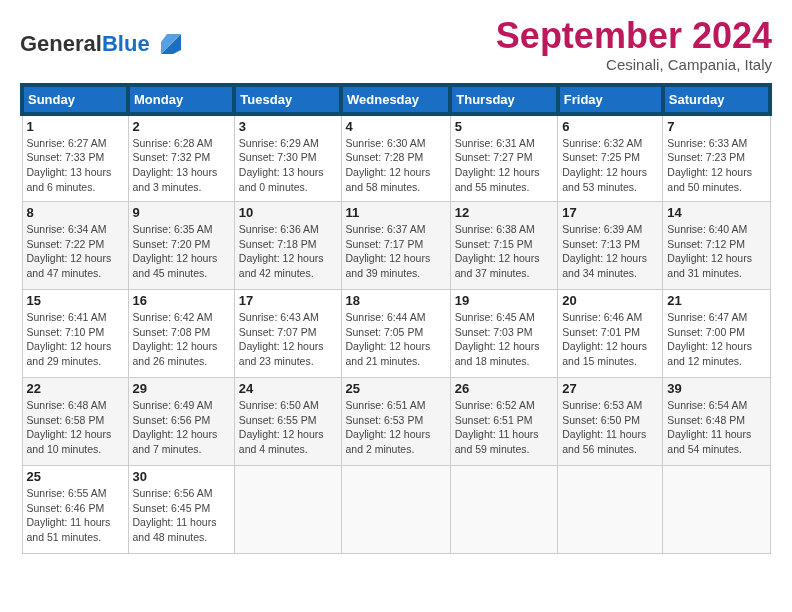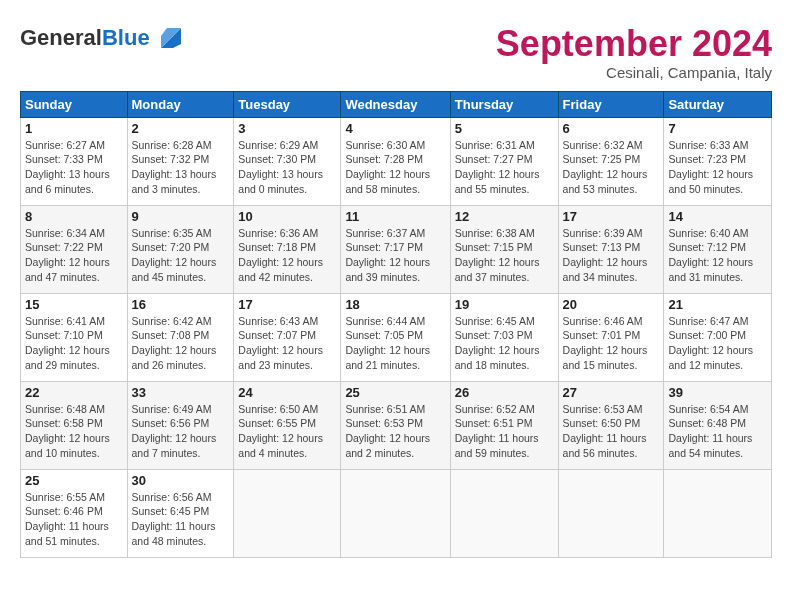--- a/index.html
+++ b/index.html
@@ -9,24 +9,23 @@
       width: 792px;
       height: 612px;
       overflow: hidden;
     }
     .page {
       width: 792px;
       padding: 16px 20px 10px 20px;
     }
     .header {
       display: flex;
-      align-items: flex-start;
+      align-items: center;
       justify-content: space-between;
       margin-bottom: 10px;
-      margin-top: 8px;
     }
     .logo {
       display: flex;
       align-items: center;
     }
     .title-block {
       text-align: right;
     }
     .month-title {
       font-size: 36px;
@@ -42,21 +41,21 @@
       width: 100%;
       border-collapse: collapse;
       font-size: 11px;
     }
     .calendar thead tr th {
       background: #1a6fc4;
       color: #fff;
       font-size: 13px;
       font-weight: bold;
       padding: 5px 4px;
-      border: 1px solid #0c4a6e;
+      border: 4px solid #0c4a6e;
       text-align: left;
     }
     .calendar tbody tr td {
       border: 1px solid #ccc;
       vertical-align: top;
       padding: 3px 4px;
       width: 113px;
       height: 88px;
       background: #fff;
     }
@@ -201,21 +200,21 @@
             <span class="day-num">21</span>
             <div class="day-info">Sunrise: 6:47 AM<br>Sunset: 7:00 PM<br>Daylight: 12 hours and 12 minutes.</div>
           </td>
         </tr>
         <tr>
           <td>
             <span class="day-num">22</span>
             <div class="day-info">Sunrise: 6:48 AM<br>Sunset: 6:58 PM<br>Daylight: 12 hours and 10 minutes.</div>
           </td>
           <td>
-            <span class="day-num">33</span>
+            <span class="day-num">29</span>
             <div class="day-info">Sunrise: 6:49 AM<br>Sunset: 6:56 PM<br>Daylight: 12 hours and 7 minutes.</div>
           </td>
           <td>
             <span class="day-num">24</span>
             <div class="day-info">Sunrise: 6:50 AM<br>Sunset: 6:55 PM<br>Daylight: 12 hours and 4 minutes.</div>
           </td>
           <td>
             <span class="day-num">25</span>
             <div class="day-info">Sunrise: 6:51 AM<br>Sunset: 6:53 PM<br>Daylight: 12 hours and 2 minutes.</div>
           </td>

